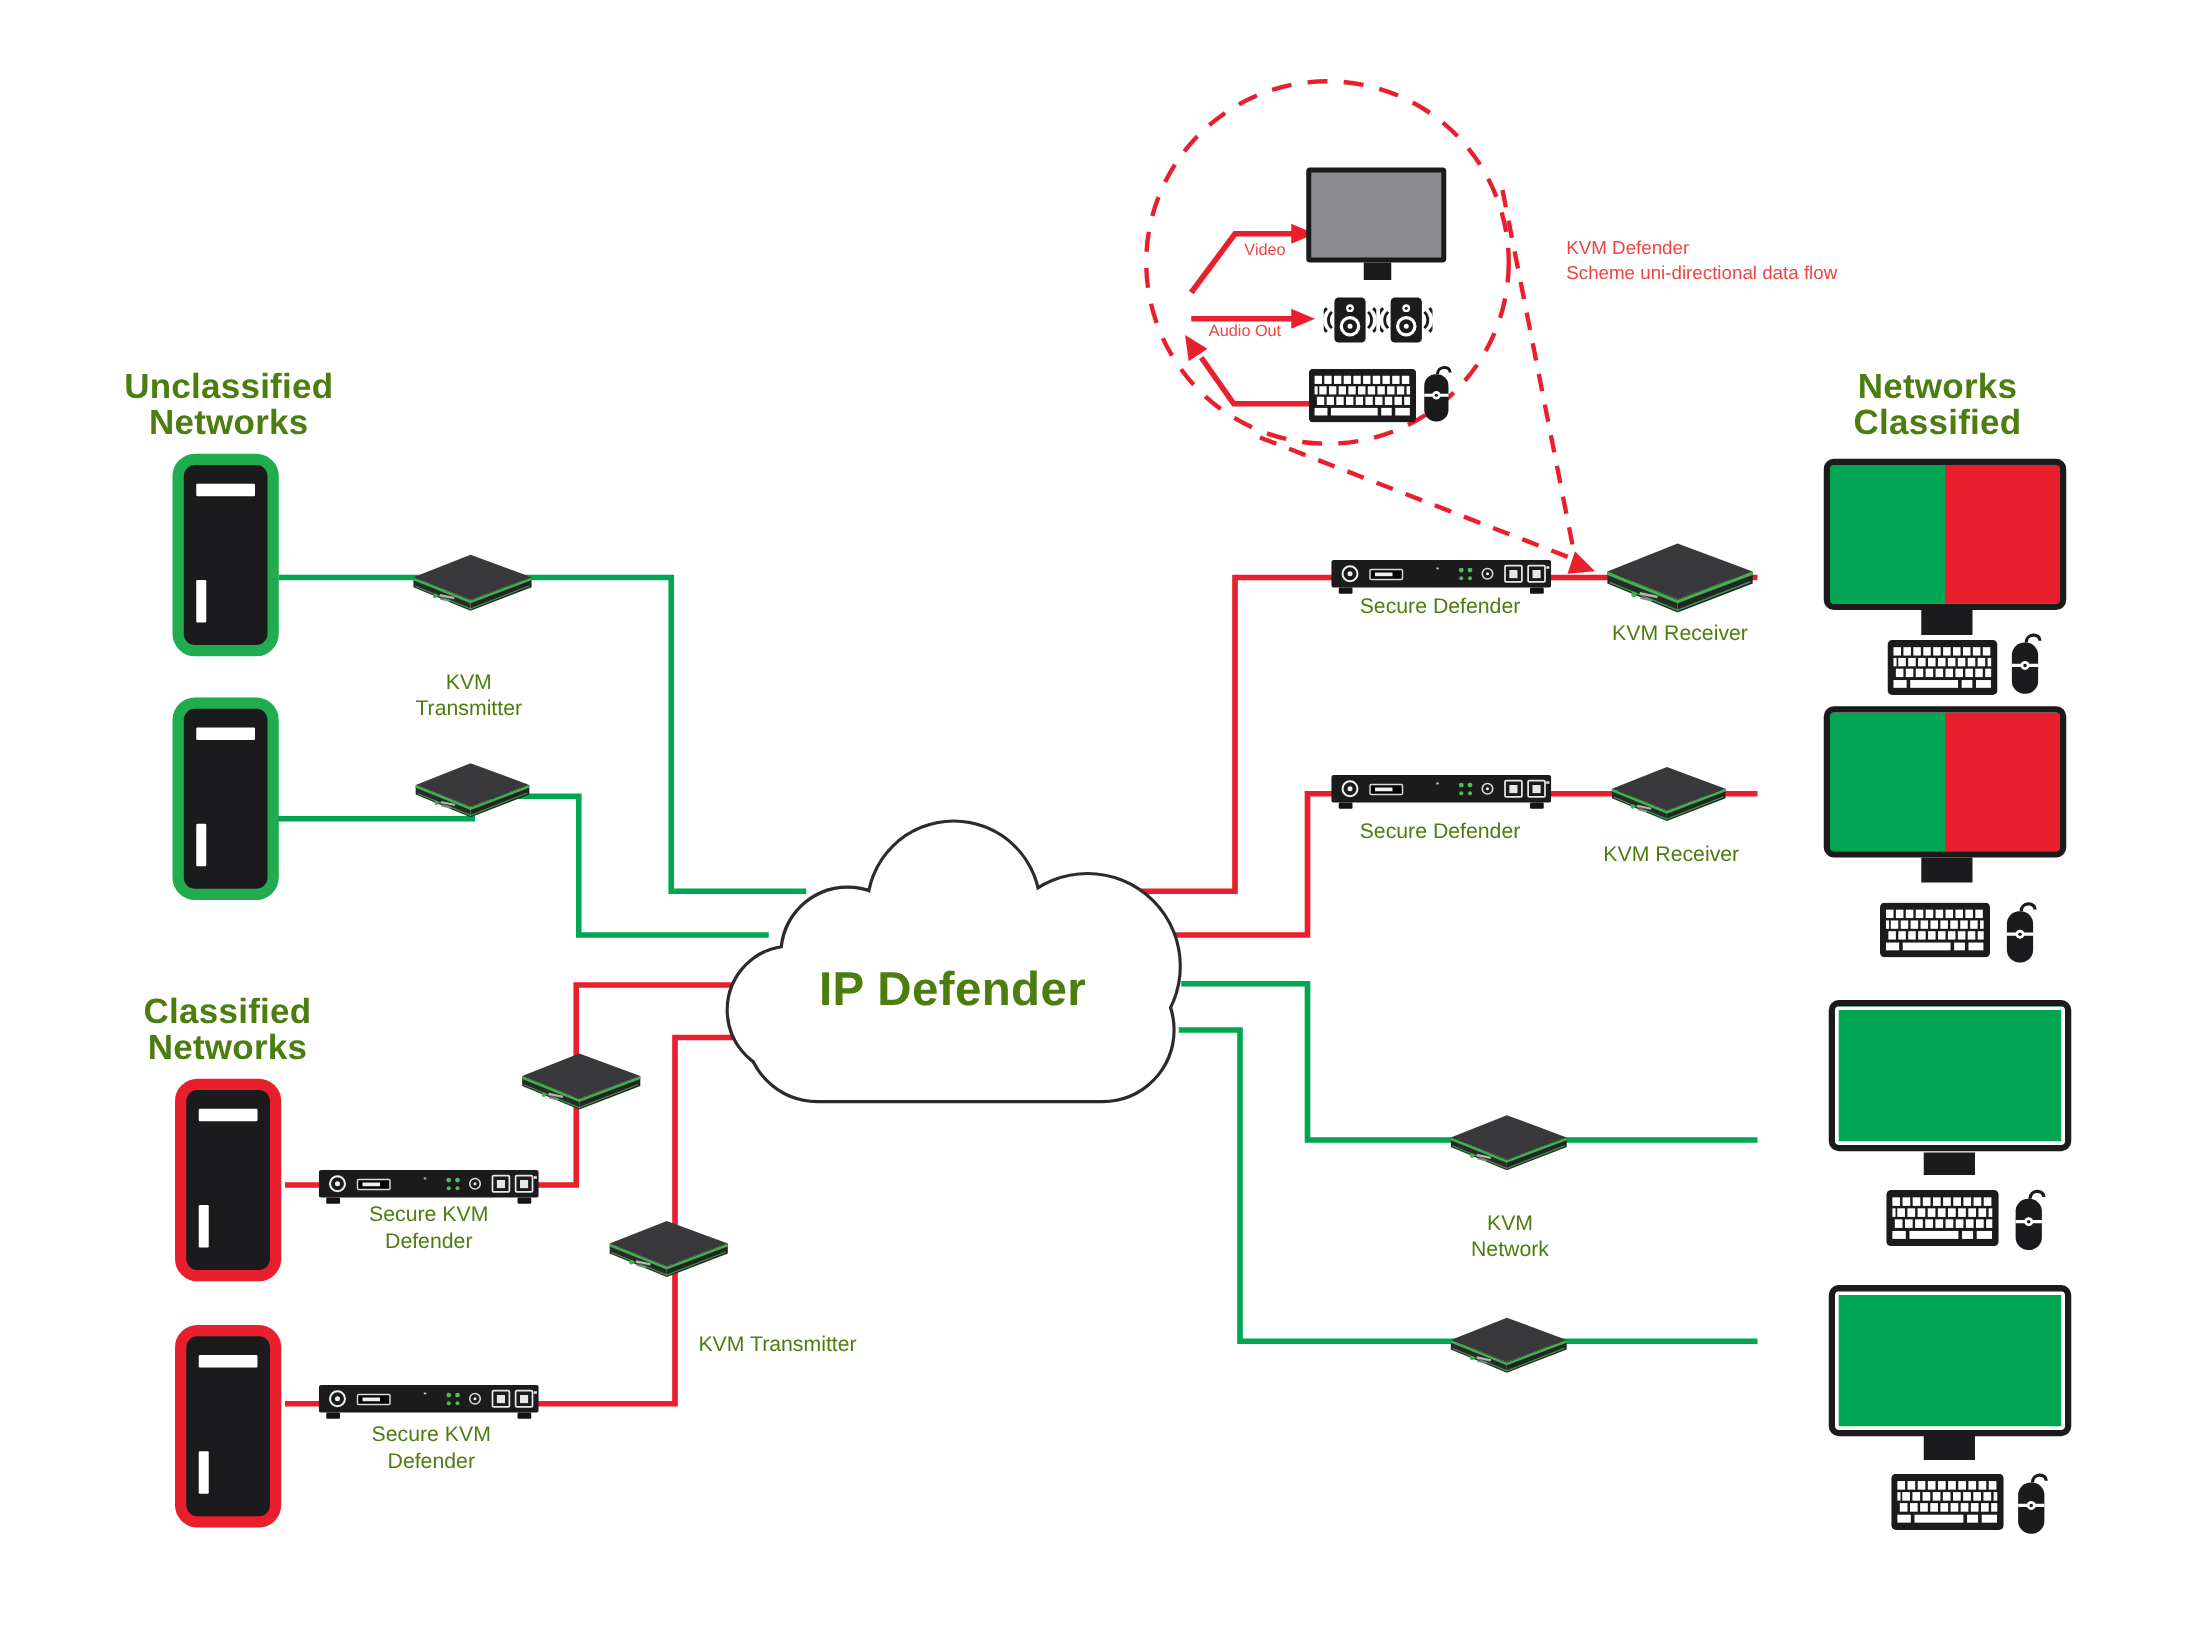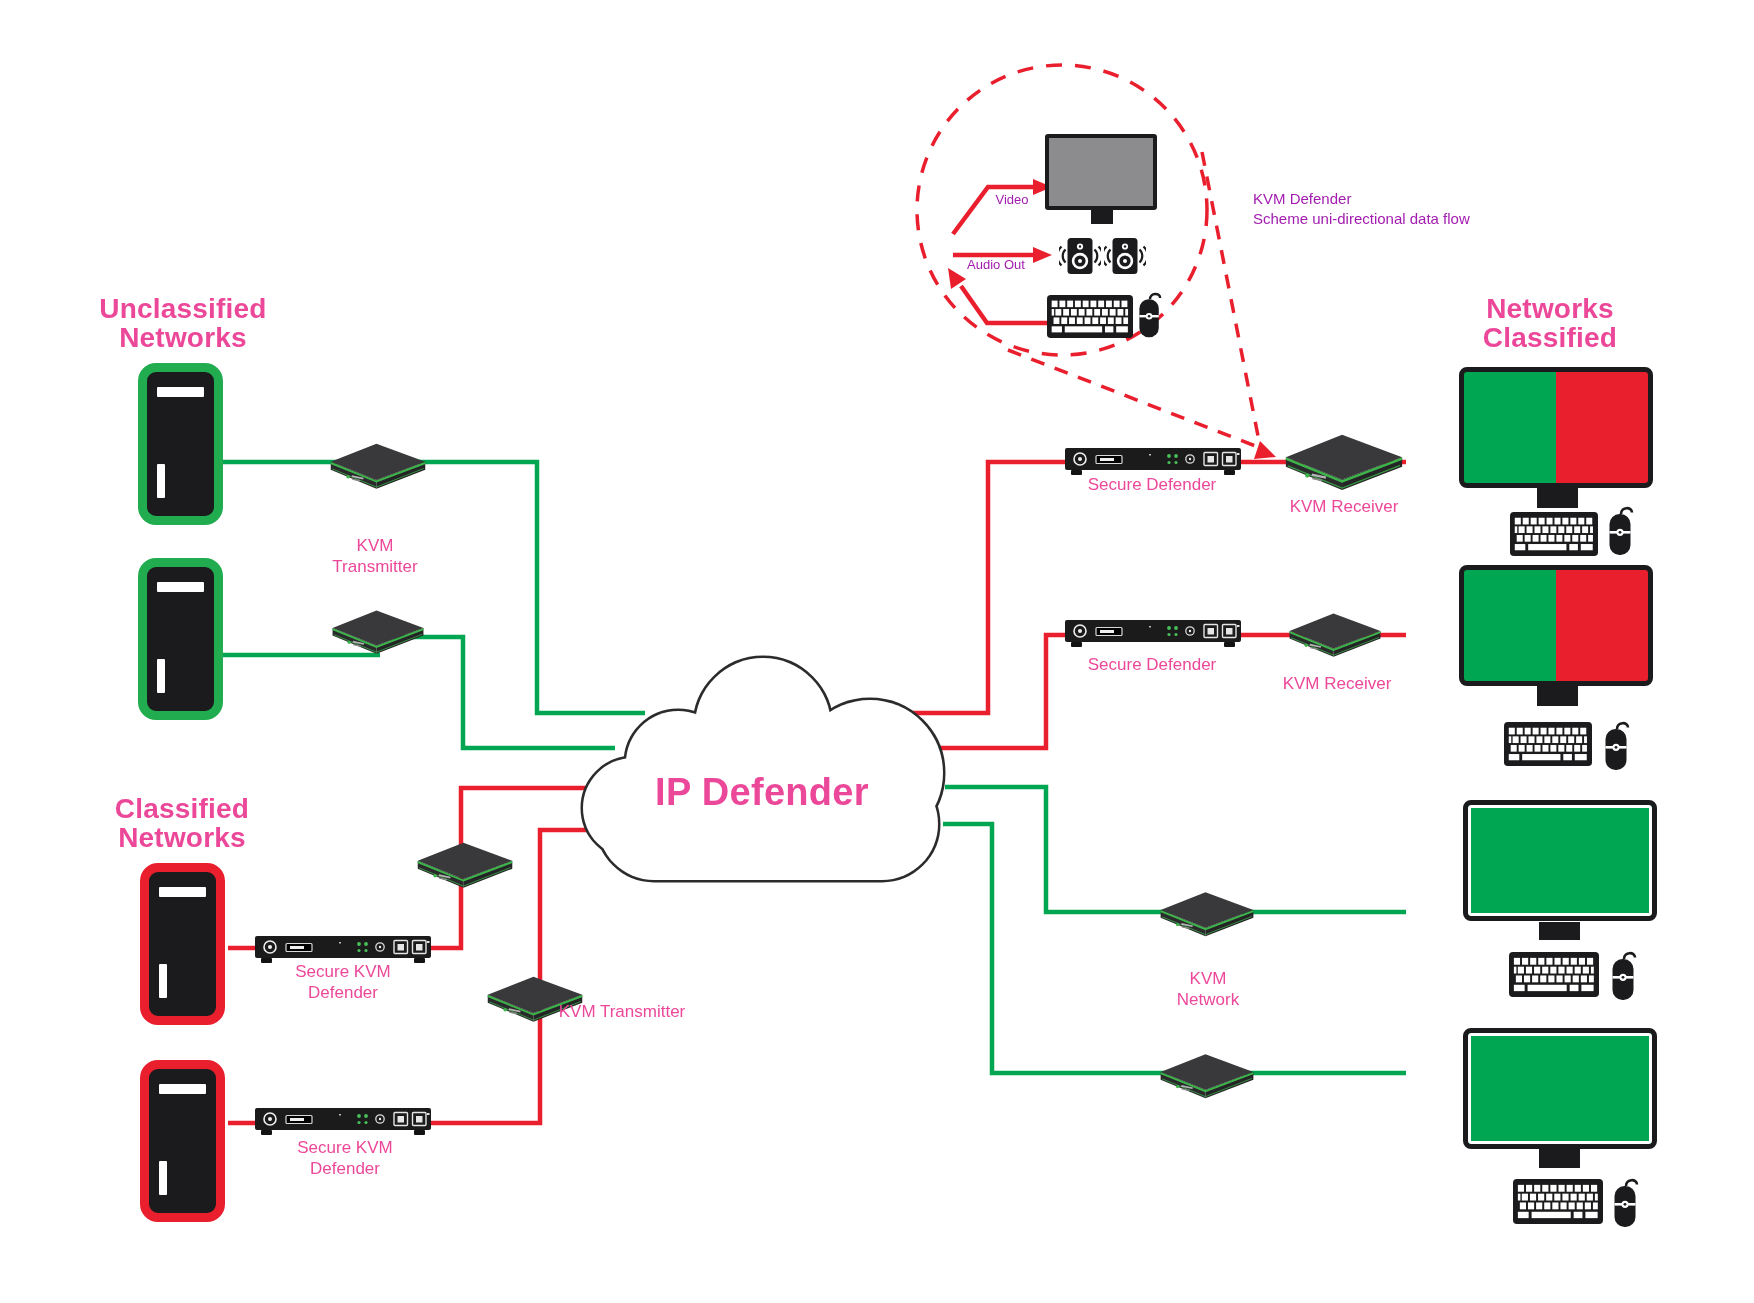--- a/index.html
+++ b/index.html
@@ -1,25 +1,25 @@
 <!DOCTYPE html>
 <html><head>
 <meta charset="utf-8">
 <style>
   html,body{margin:0;padding:0;background:#fff;}
   #stage{position:relative;width:1754px;height:1303px;background:#fff;overflow:hidden;
          font-family:"Liberation Sans", sans-serif;color:#3E3E40;}
   .abs{position:absolute;}
   svg{display:block;}
   
-  .lbl{position:absolute;text-align:center;color:#ec4899;transform:translateX(-50%);white-space:nowrap;}
+  .lbl{position:absolute;text-align:center;color:#4d7c0f;transform:translateX(-50%);white-space:nowrap;}
   .h2{font-size:28px;line-height:29px;font-weight:600;letter-spacing:.2px;}
   .dev{font-size:17px;line-height:21px;font-weight:500;}
   .cloudlbl{font-size:38px;line-height:40px;font-weight:600;letter-spacing:.3px;}
-  .bub{position:absolute;font-size:15px;line-height:20px;font-weight:500;color:#a21caf;white-space:nowrap;}
+  .bub{position:absolute;font-size:15px;line-height:20px;font-weight:500;color:#ef4444;white-space:nowrap;}
   .tiny{font-size:13px;line-height:14px;font-weight:500;}
   
   .tower{position:absolute;width:67px;height:144px;background:#1B1B1D;border:9px solid #21AC4F;border-radius:18px;}
   .tower.red{border-color:#EA1F2E;}
   .t-h{position:absolute;left:10px;top:15px;width:47px;height:10px;background:#fff;border-radius:1px;}
   .t-v{position:absolute;left:10px;top:92px;width:8px;height:34px;background:#fff;border-radius:1px;}
   
   .monitor{position:absolute;border:5px solid #1B1B1D;border-radius:8px;width:184px;height:111px;}
   .monitor.split{background:linear-gradient(90deg,#00A651 0 50%,#EA1F2E 50% 100%);}
   .monitor.full{background:#00A651;box-shadow:inset 0 0 0 3px #fff;}
@@ -218,21 +218,21 @@
     <div class="t-h"></div>
     <div class="t-v"></div>
   </div>
 
   <svg class="abs" style="left:413px;top:832px" width="104" height="64" viewBox="0 0 132 64">
       <use href="#ic-box3d"></use>
     </svg>
   <svg class="abs" style="left:483px;top:968px" width="104" height="60" viewBox="0 0 132 64">
       <use href="#ic-box3d"></use>
     </svg>
-  <div class="lbl dev" style="left:622px;top:1001px">
+  <div class="lbl dev" style="left:622px;top:1065px">
     <div>KVM Transmitter</div>
   </div>
 
   <svg class="abs" style="left:255px;top:936px" width="176" height="30" viewBox="0 0 176 30">
       <use href="#ic-rack"></use>
     </svg>
   <div class="lbl dev" style="left:343px;top:961px">
     <div>Secure KVM</div>
     <div>Defender</div>
   </div>

